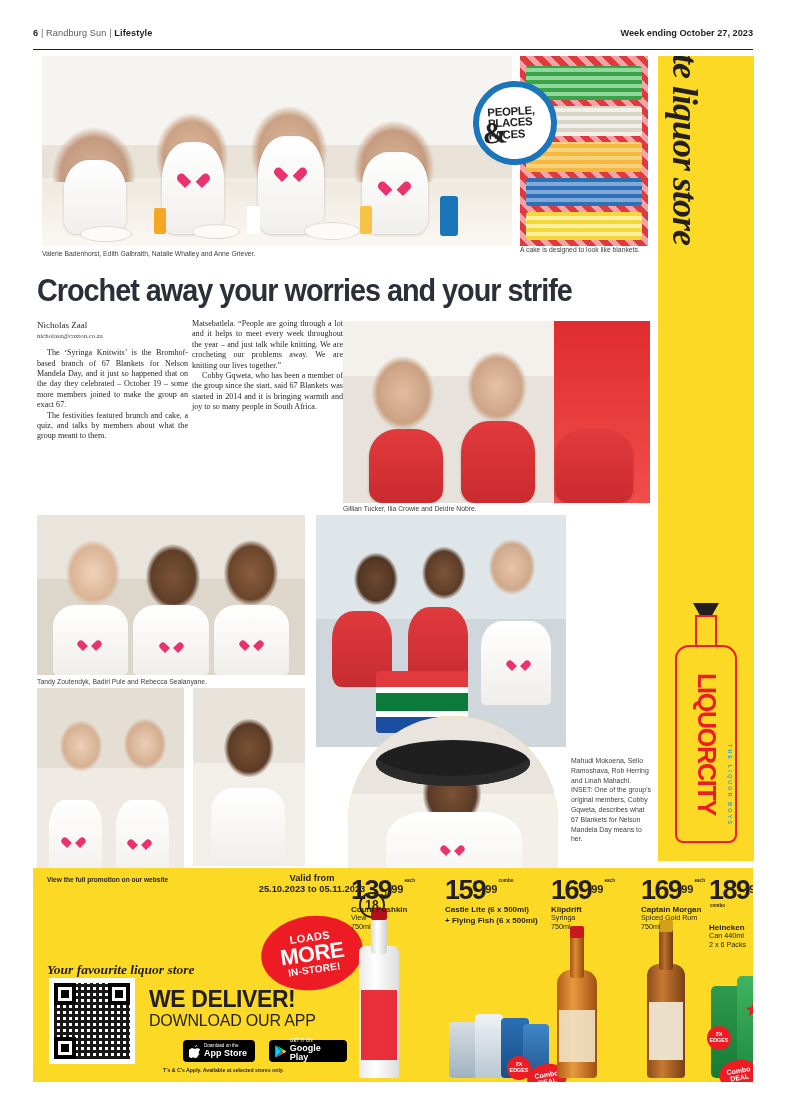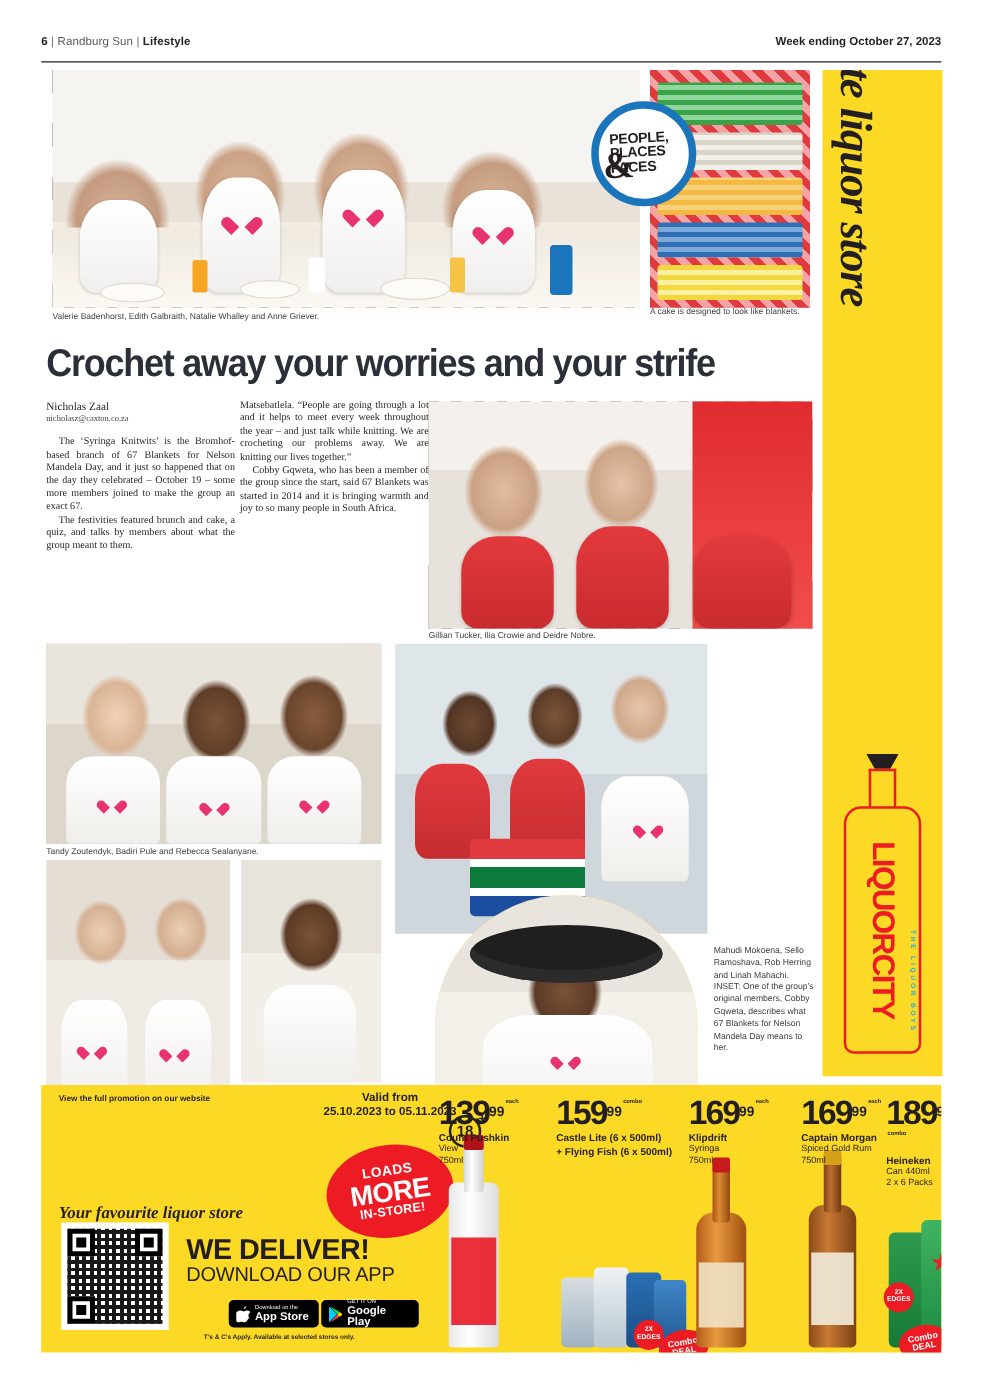--- a/index.html
+++ b/index.html
@@ -334,21 +334,21 @@
     position: absolute; left: 116px; top: 144px; font-size: 16px; color: #231f20;
     letter-spacing: -.2px;
   }
   .store-btn {
     position: absolute; height: 22px; background: #000; border-radius: 4px;
     display: flex; align-items: center; gap: 4px; padding: 0 6px; color: #fff;
   }
   .store-btn .bsub { font-size: 4.6px; line-height: 1; display: block; }
   .store-btn .bmain { font-size: 9px; font-weight: bold; line-height: 1.05; display: block; }
   #appstore { left: 150px; top: 172px; width: 72px; }
-  #googleplay { left: 224px; top: 172px; width: 78px; }
+  #googleplay { left: 236px; top: 172px; width: 78px; }
   .tsandcs {
     position: absolute; left: 130px; top: 199px; font-size: 5.2px; color: #231f20; font-weight: bold;
   }
   
   .price { position: absolute; color: #231f20; }
   .price .big { font-size: 27px; font-weight: bold; letter-spacing: -1.6px; line-height: .9; }
   .price .cents { font-size: 11px; font-weight: bold; vertical-align: super; }
   .price .unit { font-size: 4.6px; font-weight: bold; display: inline-block; vertical-align: top; margin-left: 1px; }
   .price .nm { font-size: 8px; font-weight: bold; margin-top: 2px; line-height: 1.16; }
   .price .desc { font-size: 7.2px; line-height: 1.18; }

